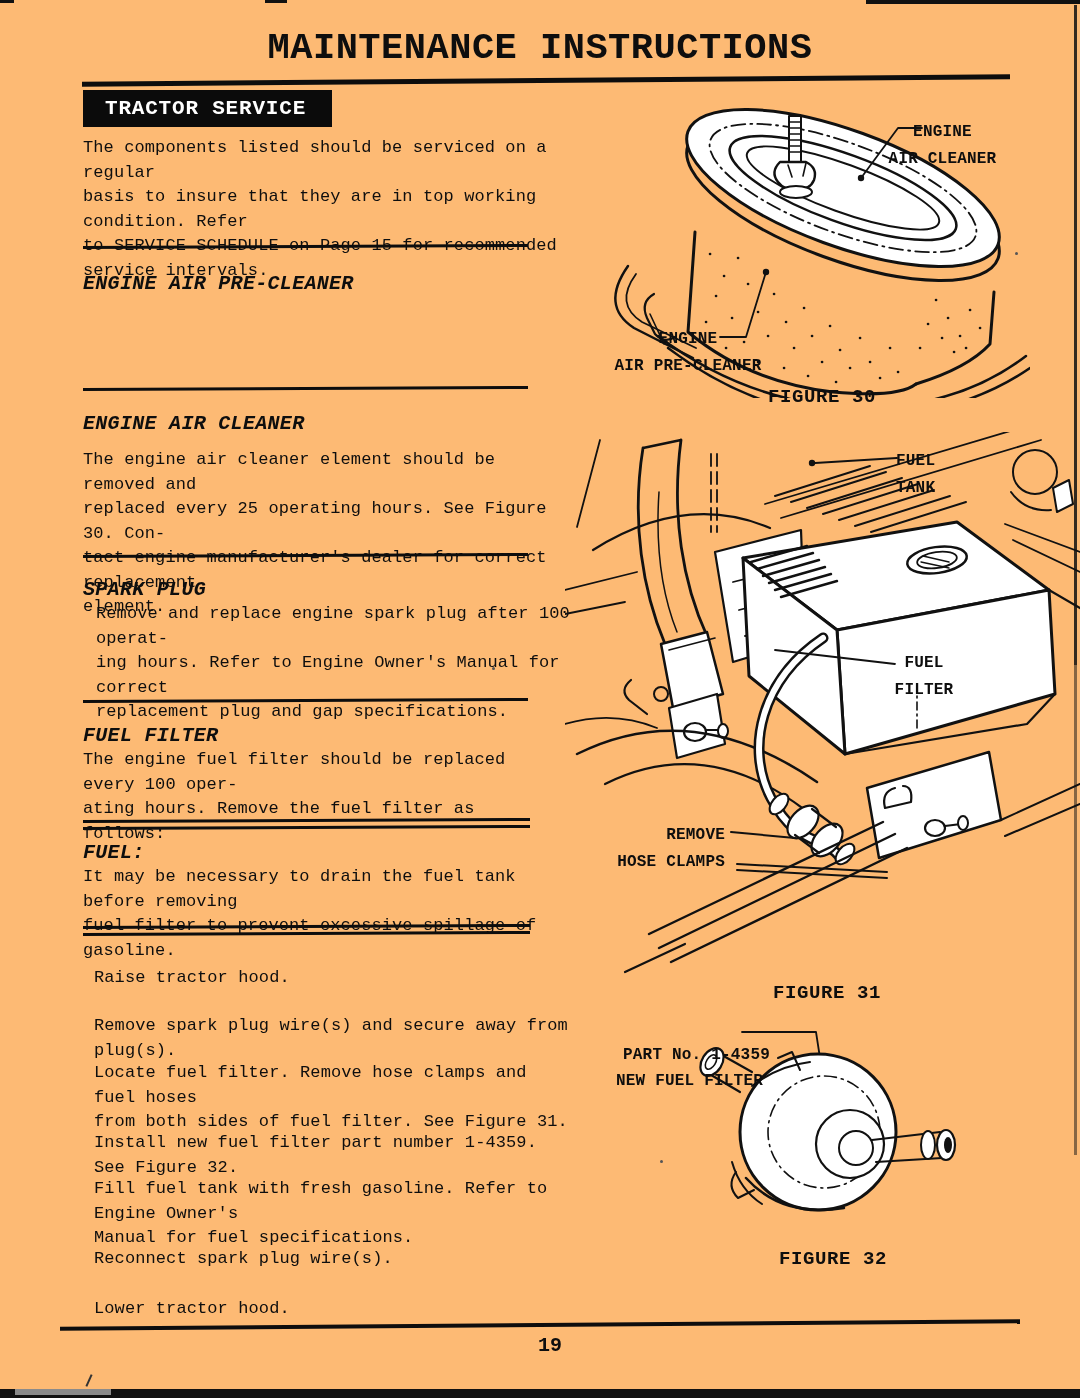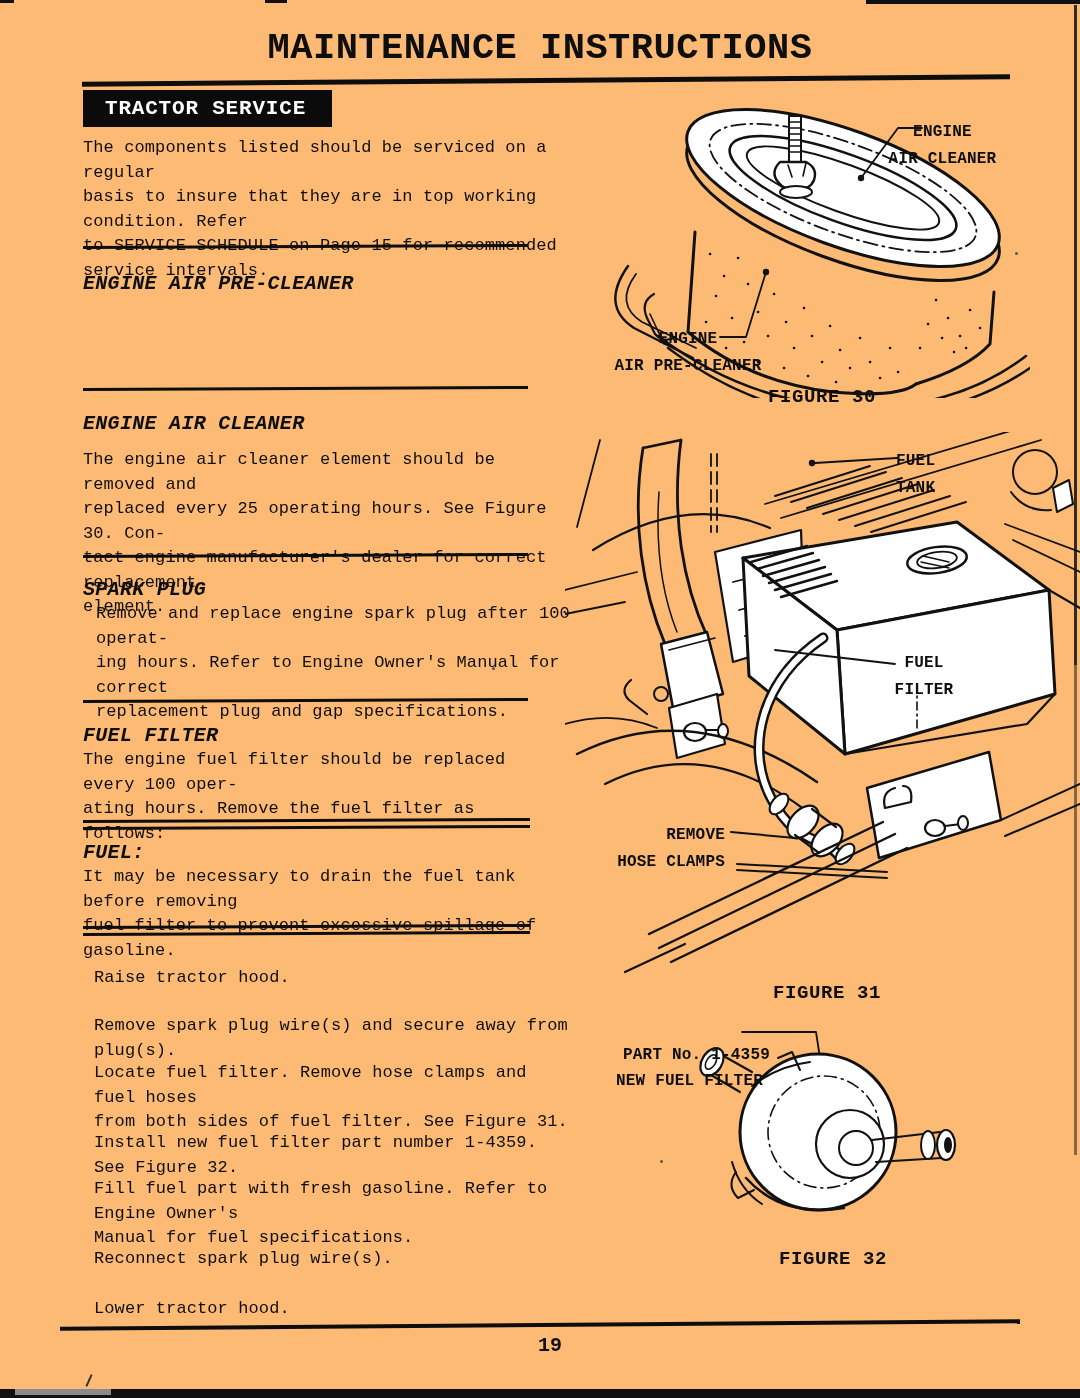--- a/index.html
+++ b/index.html
@@ -77,21 +77,21 @@
   <div class="sh" style="top:841px;">FUEL:</div>
   <div class="p" style="top:865px;">It may be necessary to drain the fuel tank before removing
 fuel filter to prevent excessive spillage of gasoline.</div>
   <div class="drule" style="left:83px;top:925px;width:447px;transform:rotate(-.25deg);"></div>
 
   <div class="p step" style="top:966px;">Raise tractor hood.</div>
   <div class="p step" style="top:1014px;">Remove spark plug wire(s) and secure away from plug(s).</div>
   <div class="p step" style="top:1061px;">Locate fuel filter. Remove hose clamps and fuel hoses
 from both sides of fuel filter. See Figure 31.</div>
   <div class="p step" style="top:1131px;">Install new fuel filter part number 1-4359. See Figure 32.</div>
-  <div class="p step" style="top:1177px;">Fill fuel part with fresh gasoline. Refer to Engine Owner's
+  <div class="p step" style="top:1177px;">Fill fuel tank with fresh gasoline. Refer to Engine Owner's
 Manual for fuel specifications.</div>
   <div class="p step" style="top:1247px;">Reconnect spark plug wire(s).</div>
   <div class="p step" style="top:1297px;">Lower tractor hood.</div>
 
   <svg style="left:598px;top:86px;" width="432" height="312" viewBox="0 0 432 312" fill="none" stroke="#111" stroke-linecap="round" stroke-linejoin="round">
 
     <ellipse cx="245" cy="116" rx="165" ry="58" transform="rotate(20 245 116)" stroke-width="3"></ellipse>
 
     <path d="M97 146 L90 246 Q150 296 235 306 Q300 312 318 298" stroke-width="3"></path>
     <path d="M396 206 L392 258 Q370 282 318 298" stroke-width="3"></path>

